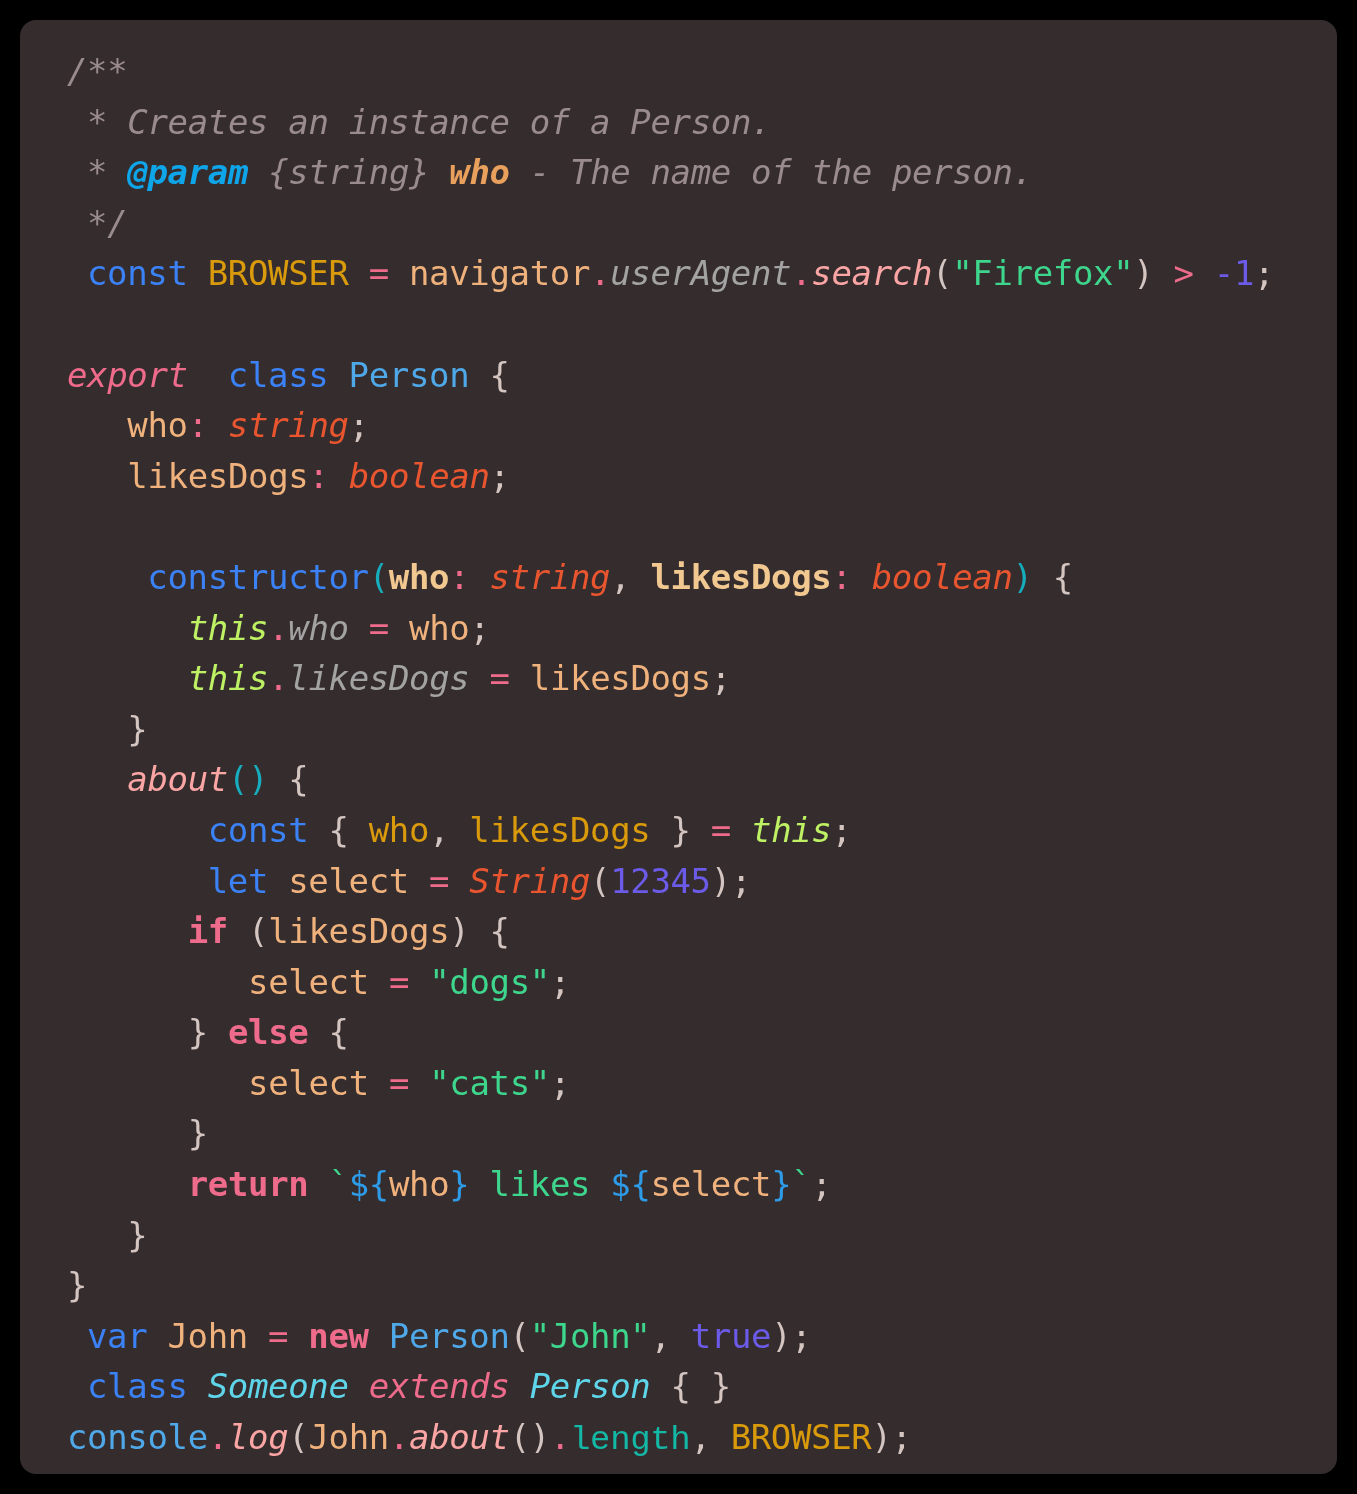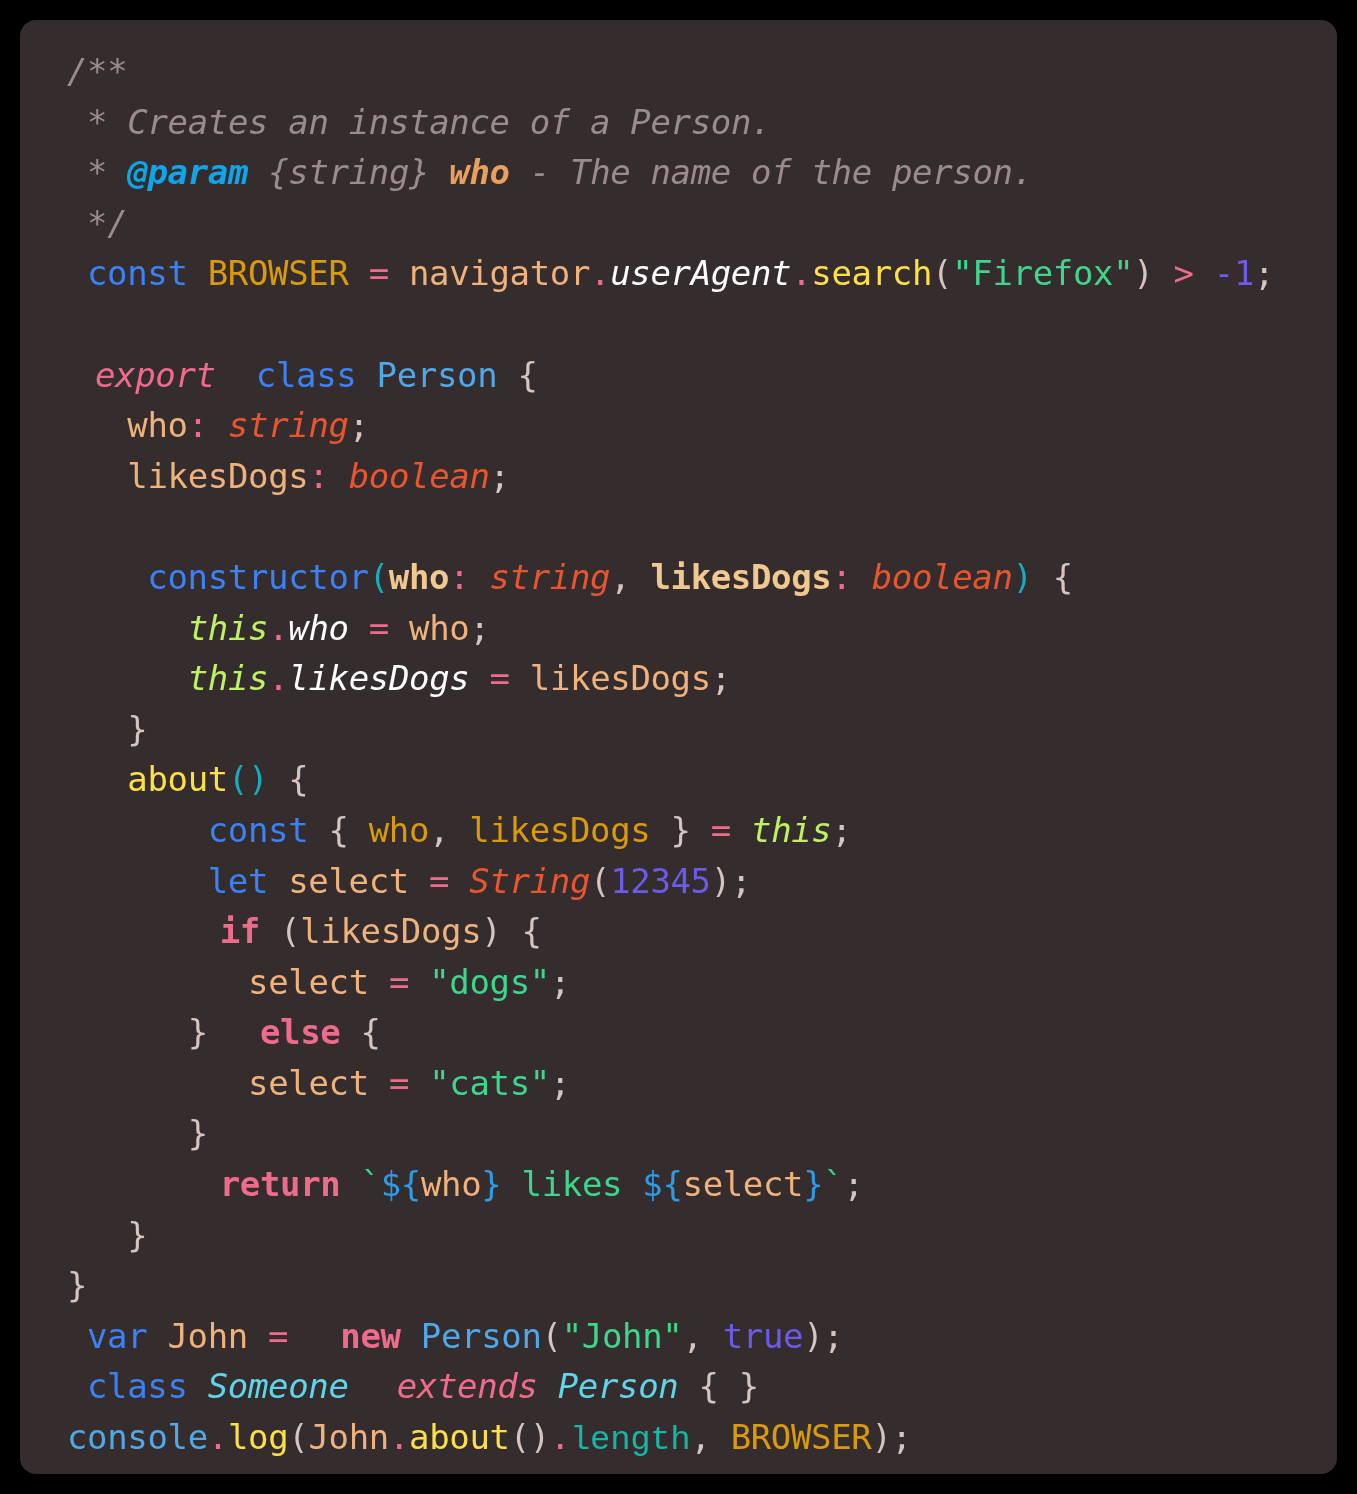--- a/index.html
+++ b/index.html
@@ -42,31 +42,31 @@
 
   .ln { display: block; height: 50.6px; }
   .ln.blank { color: transparent; }
 
   
   .t-comment   { color: #9A8B8F; font-style: italic; }
   .t-doctag    { color: #0ea5e9; font-style: italic; font-weight: bold; }
   .t-docname   { color: #E8A05C; font-style: italic; font-weight: bold; }
   .t-kw        { color: #3b82f6; margin-left: 20px; }
   .t-kw-i      { color: #bef264; font-style: italic; }
-  .t-kw2       { color: #EE6B8B; font-weight: bold; margin-left: 32px; }
-  .t-kw2-i     { color: #EE6B8B; font-style: italic; margin-left: 28px; }
+  .t-kw2       { color: #EE6B8B; font-weight: bold; }
+  .t-kw2-i     { color: #EE6B8B; font-style: italic; }
   .t-var       { color: #F0B27C; text-align: center; }
-  .t-var-i     { color: #ffffff; font-style: italic; }
+  .t-var-i     { color: #a3a3a3; font-style: italic; }
   .t-var-b     { color: #F0C890; font-weight: bold; }
   .t-const     { color: #D99A0B; }
   .t-gold      { color: #D99A0B; }
   .t-type      { color: #E8552F; font-style: italic; }
   .t-class     { color: #4FA8E8; }
   .t-class-i   { color: #5ED5E8; font-style: italic; }
-  .t-fn        { color: #fde047; }
+  .t-fn        { color: #fca5a5; font-style: italic; }
   .t-str       { color: #3DD68C; }
   .t-num       { color: #6B5BE8; }
   .t-op        { color: #EE6B8B; }
   .t-punct     { color: #D4C5C0; }
   .t-dot       { color: #EE6B8B; }
   .t-paren-c   { color: #16AEBE; }
   .t-tmpl-d    { color: #2E9BE8; }
   .t-prop      { color: #14b8a6; font-family: Liberation Mono, monospace; }
   .t-console   { color: #4FA8E8; }
 </style>

